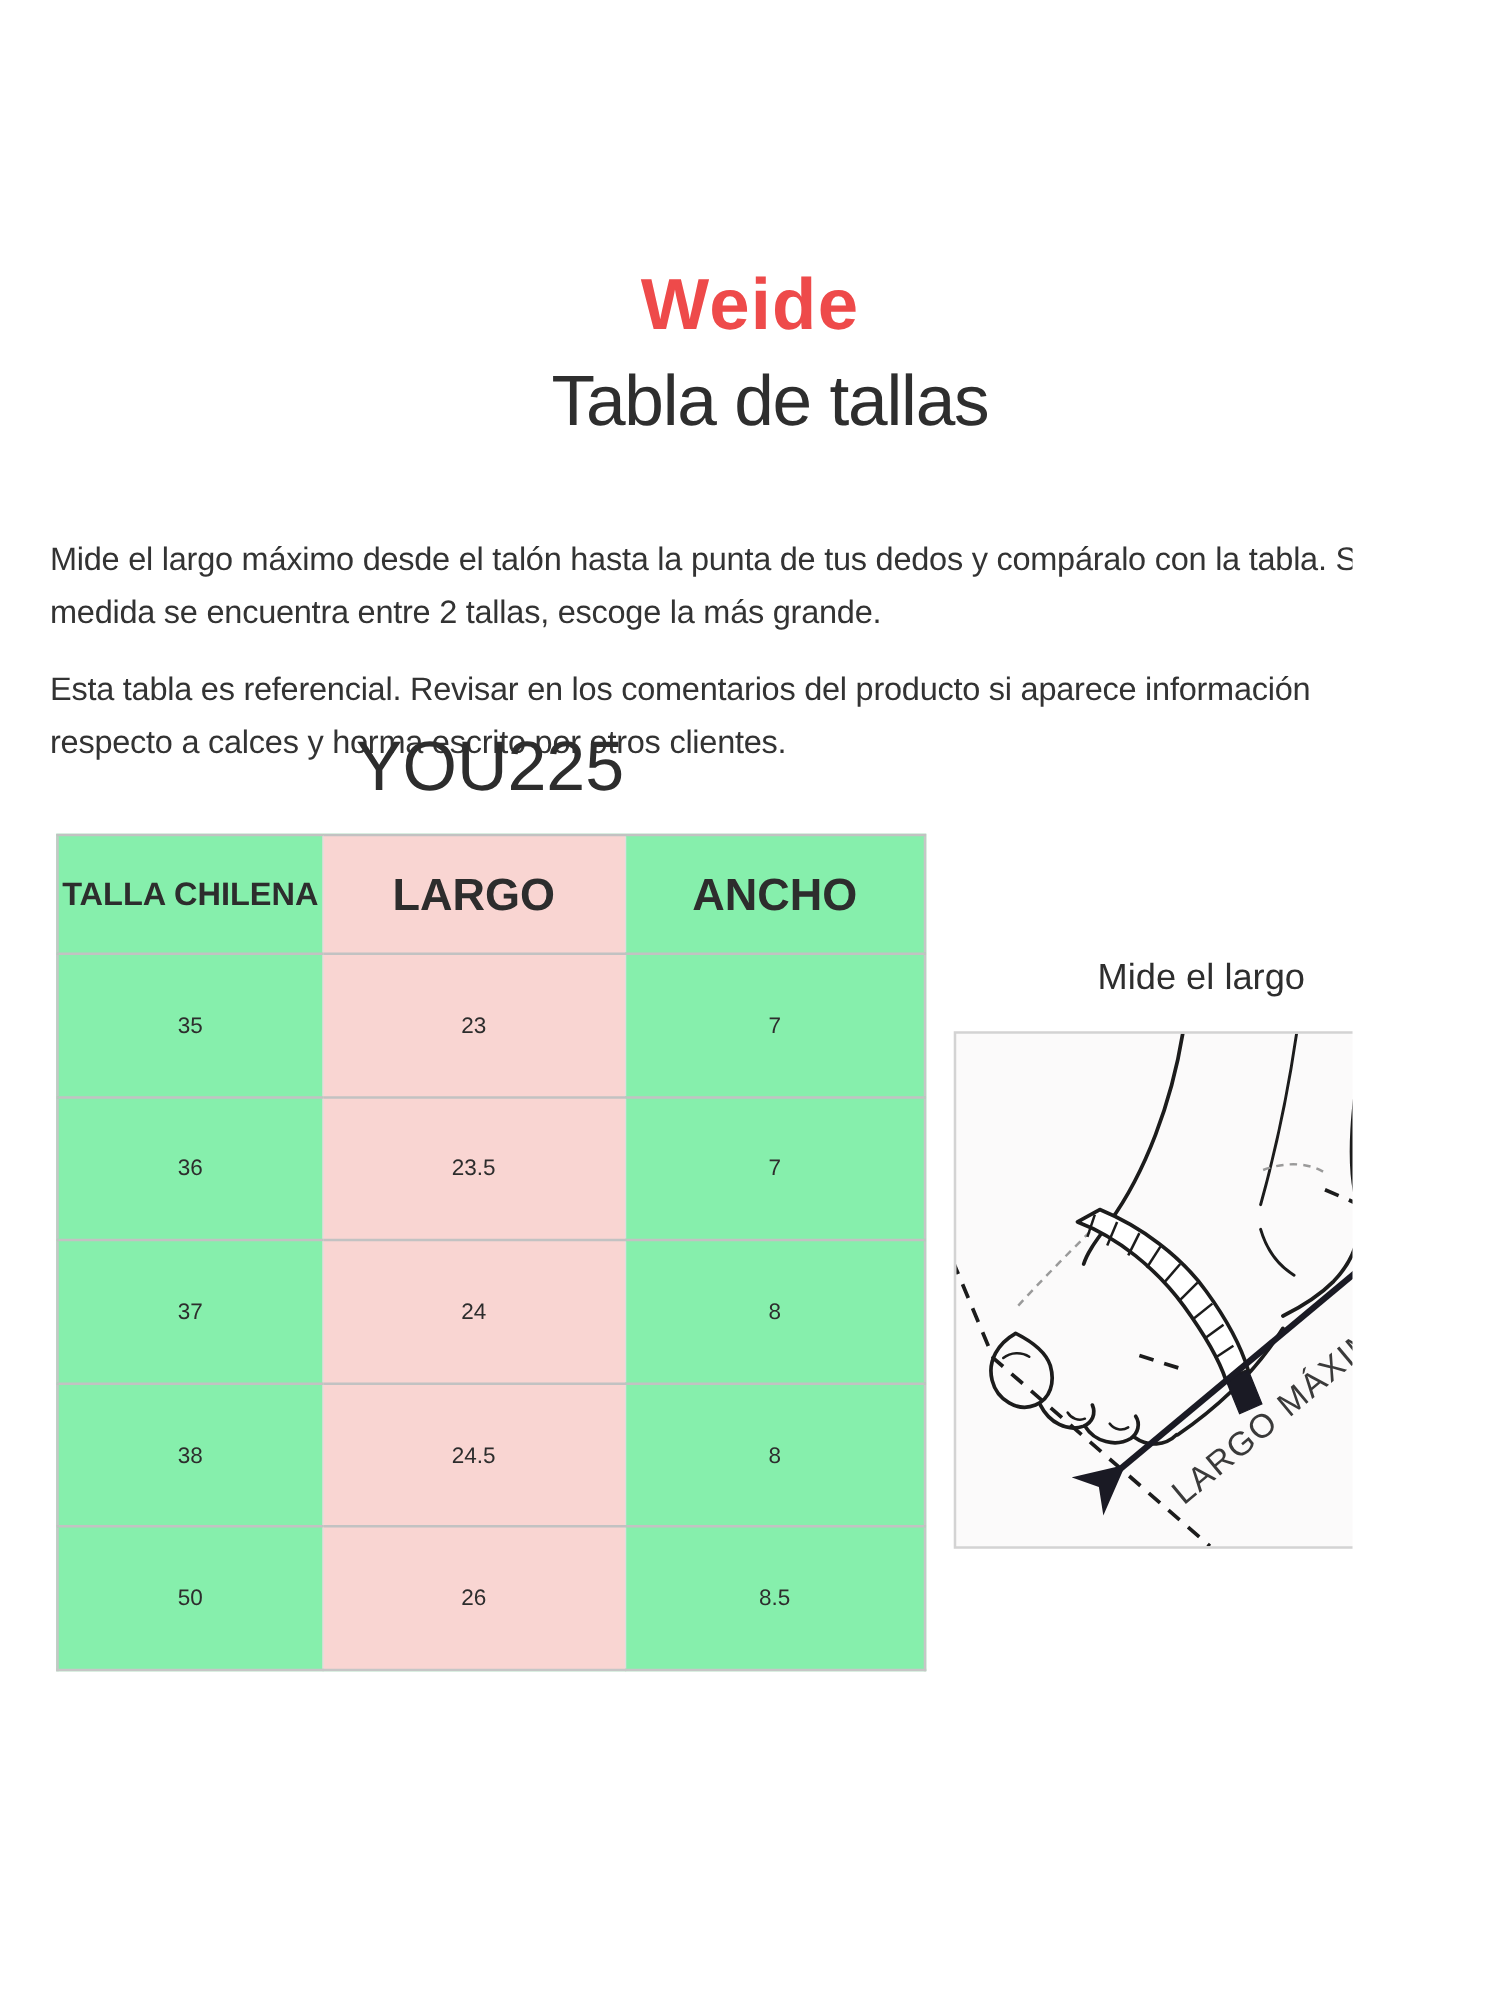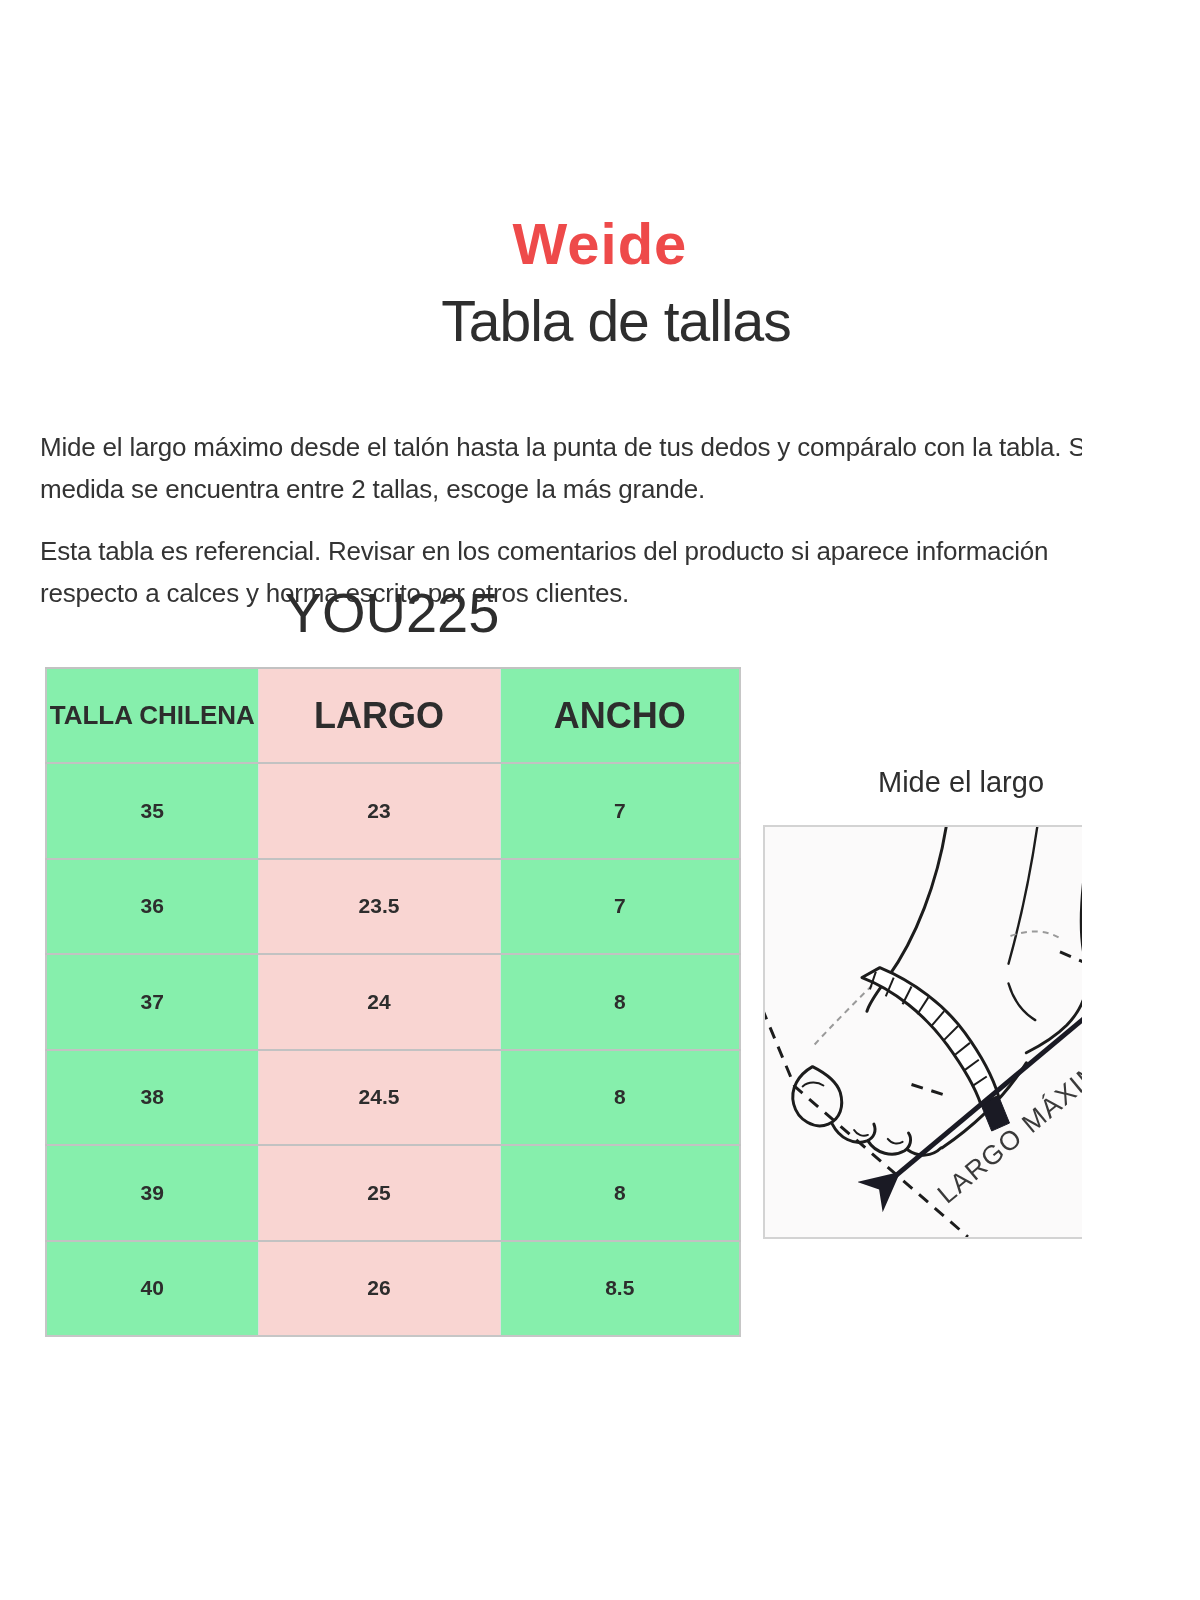--- a/index.html
+++ b/index.html
@@ -57,21 +57,21 @@
     border-top:2px solid var(--border);
     border-left:1px solid #dedede;
     padding:0;
   }
   .size-table tr{height:95px;}
   .size-table th{
     font-size:26px;font-weight:700;color:#2d2d2d;letter-spacing:0px;
   }
   .size-table th.big{font-size:36px;}
   .size-table td{
-    font-size:21px;font-weight:700;color:#2d2d2d;
+    font-size:18px;font-weight:400;color:#2d2d2d;
   }
   .size-table .hl{background:var(--highlight);}
   .diagram-title{
     position:absolute;top:766px;left:763px;width:396px;
     text-align:center;
     font-size:29px;font-weight:400;color:#2e2e2e;
   }
   .diagram-box{
     position:absolute;top:825px;left:763px;
     width:396px;height:414px;
@@ -124,26 +124,21 @@
         <td>37</td>
         <td class="hl">24</td>
         <td>8</td>
       </tr>
       <tr>
         <td>38</td>
         <td class="hl">24.5</td>
         <td>8</td>
       </tr>
       <tr>
-        <td>39</td>
-        <td class="hl">25</td>
-        <td>8</td>
-      </tr>
-      <tr>
-        <td>40</td>
+        <td>50</td>
         <td class="hl">26</td>
         <td>8.5</td>
       </tr>
     </tbody>
   </table>
 
   <div class="diagram-title">Mide el largo</div>
 
   <div class="diagram-box">
     <svg viewBox="0 0 396 414" xmlns="http://www.w3.org/2000/svg">

